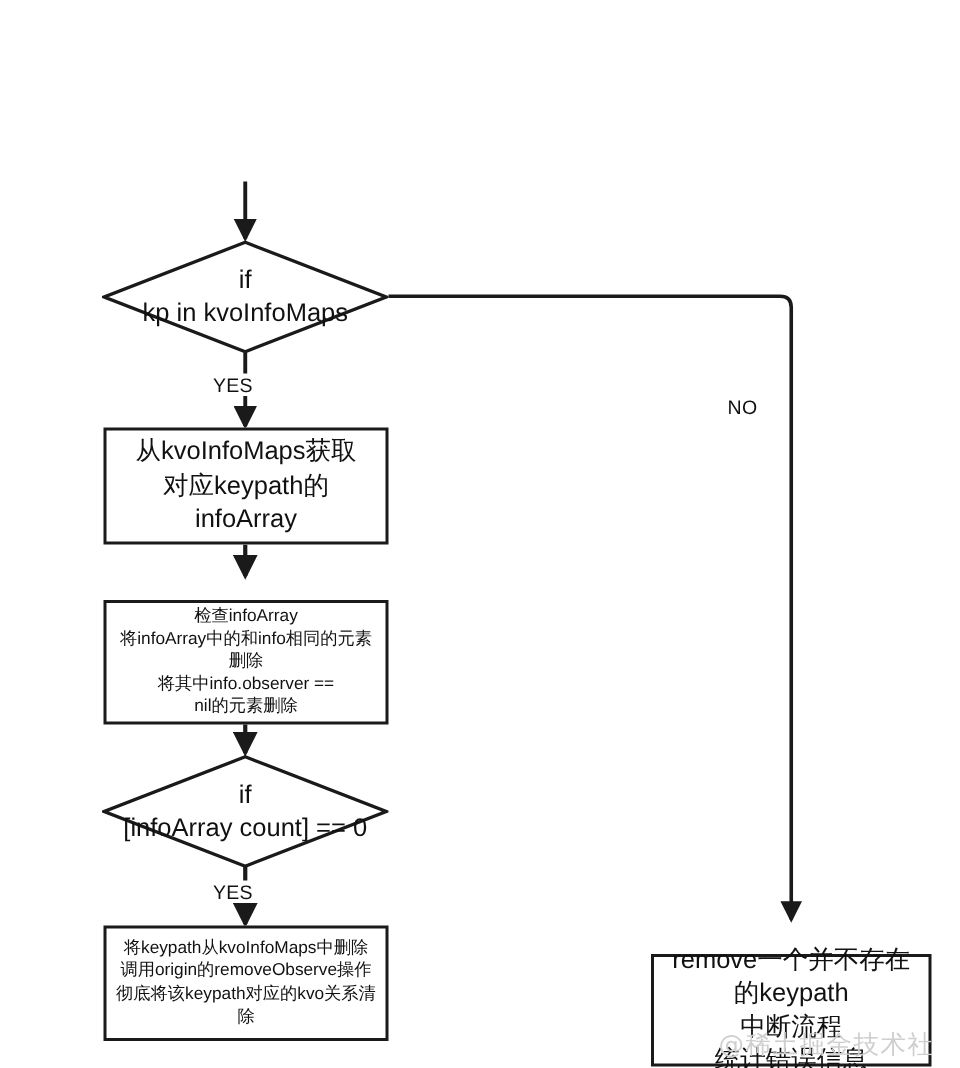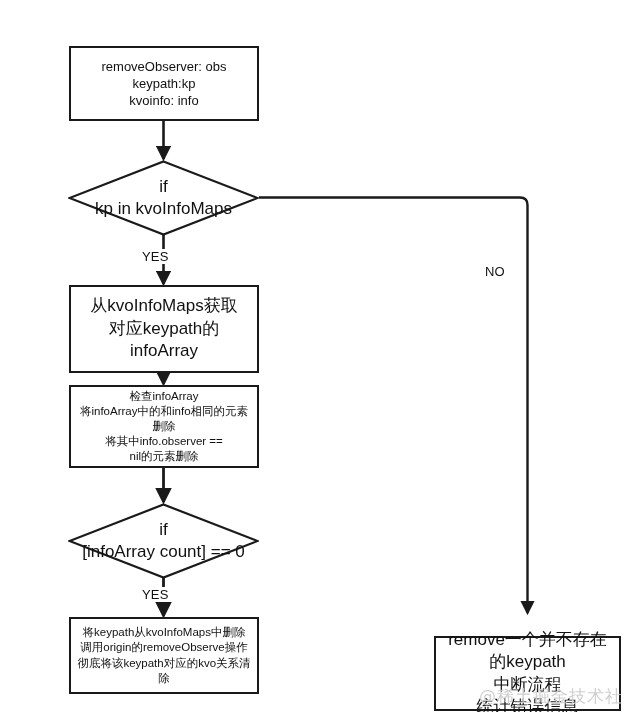--- a/index.html
+++ b/index.html
@@ -91,44 +91,39 @@
 
     <path d="M 259 197.5 L 520 197.5 Q 527.5 197.5 527.5 205 L 527.5 613" fill="none" stroke="#1a1a1a" stroke-width="2.4" marker-end="url(#arrow)"></path>
 
     <line x1="163.5" y1="363" x2="163.5" y2="384" stroke="#1a1a1a" stroke-width="2.8" marker-end="url(#arrow)"></line>
 
     <line x1="163.5" y1="468" x2="163.5" y2="502" stroke="#1a1a1a" stroke-width="2.8" marker-end="url(#arrow)"></line>
 
     <line x1="163.5" y1="578" x2="163.5" y2="616" stroke="#1a1a1a" stroke-width="2.8" marker-end="url(#arrow)"></line>
   </svg>
 
-  <div class="node proc fs13" style="left:69px; top:46px; width:190px; height:75px;">
-    <div class="txt">removeObserver:  obs
-keypath:kp
-kvoinfo: info</div>
-  </div>
 
   <div class="node decision fs12" style="left:68px; top:160px; width:191px; height:76px;">
     <svg class="dia-shape" viewBox="0 0 191 76" preserveAspectRatio="none">
       <polygon points="95.5,1.5 189.5,38 95.5,74.5 1.5,38" fill="#ffffff" stroke="#1a1a1a" stroke-width="2.2"></polygon>
     </svg>
     <div class="txt">if
 kp in kvoInfoMaps</div>
   </div>
 
   <div class="edge-label fs13" style="left:140px; top:249px;">YES</div>
 
   <div class="edge-label fs13" style="left:483px; top:264px;">NO</div>
 
-  <div class="node proc fs12" style="left:69px; top:285px; width:190px; height:88px;">
+  <div class="node proc fs12" style="left:69px; top:285px; width:190px; height:78px;">
     <div class="txt">从kvoInfoMaps获取
 对应keypath的infoArray</div>
   </div>
 
-  <div class="node proc fs11" style="left:69px; top:385px; width:190px; height:83px;">
+  <div class="node proc fs11" style="left:69px; top:400px; width:190px; height:83px;">
     <div class="txt">检查infoArray
 将infoArray中的和info相同的元素
 删除
 将其中info.observer ==
 nil的元素删除</div>
   </div>
 
   <div class="node decision fs12" style="left:68px; top:503px; width:191px; height:76px;">
     <svg class="dia-shape" viewBox="0 0 191 76" preserveAspectRatio="none">
       <polygon points="95.5,1.5 189.5,38 95.5,74.5 1.5,38" fill="#ffffff" stroke="#1a1a1a" stroke-width="2.2"></polygon>

